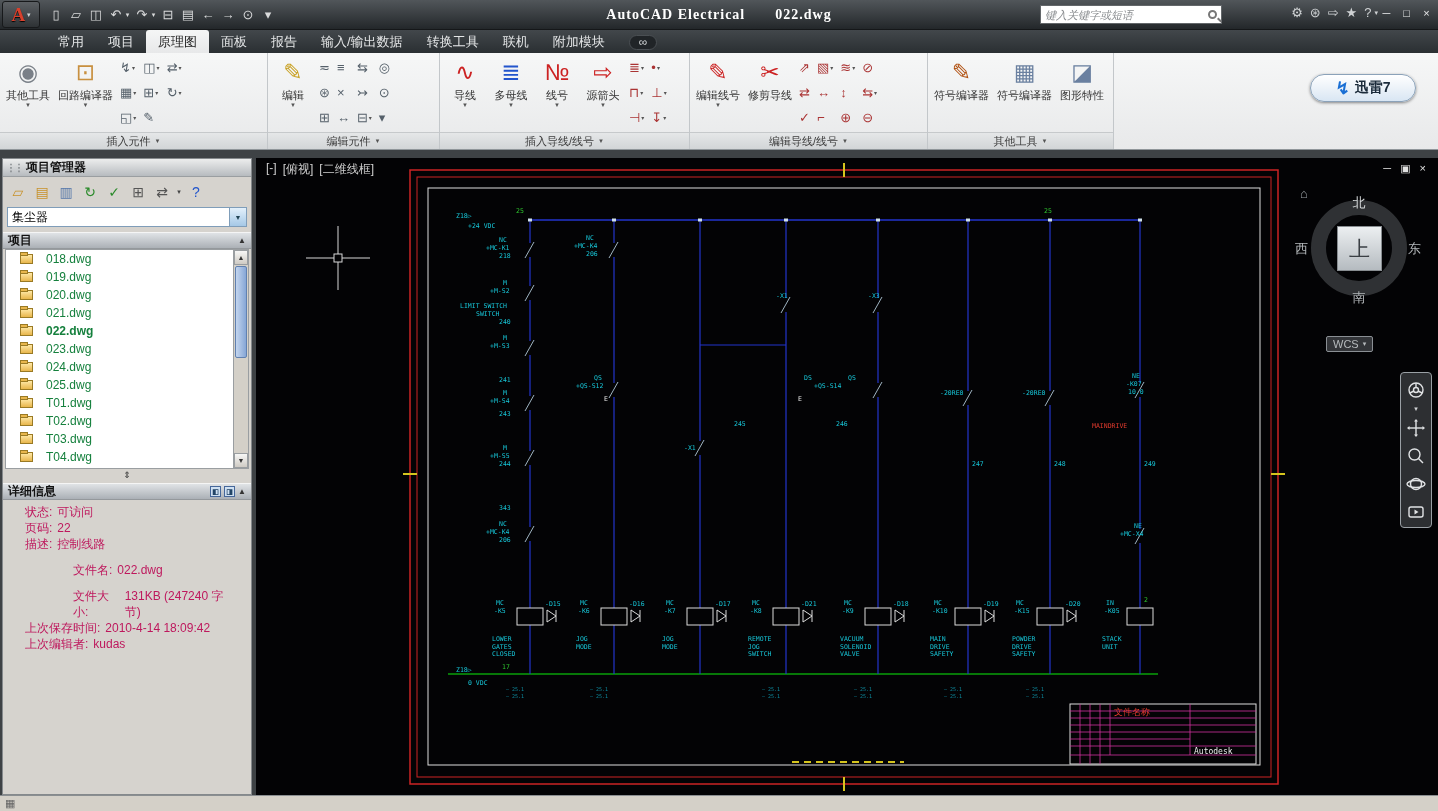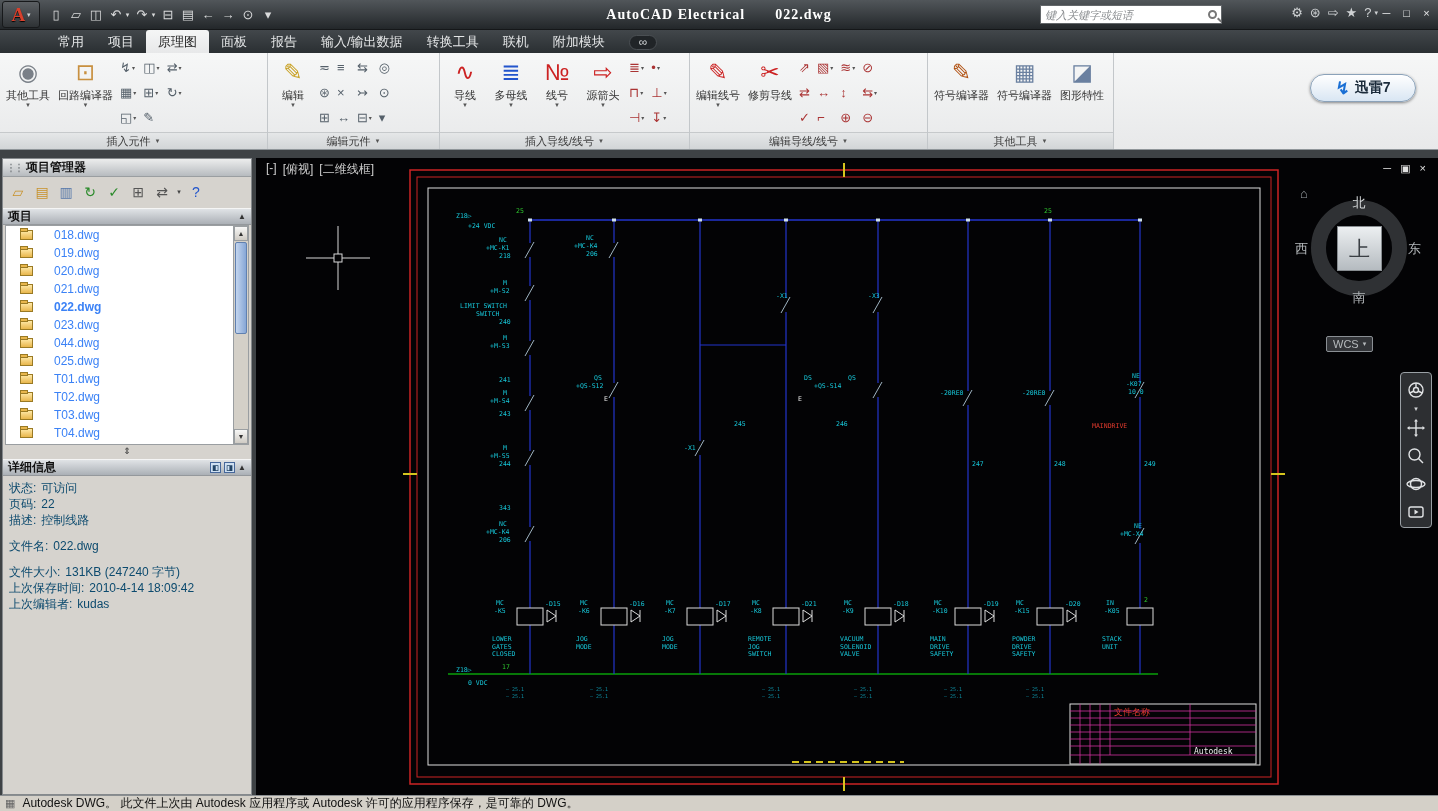--- a/index.html
+++ b/index.html
@@ -60,32 +60,32 @@
 .pt-icon{width:22px;height:20px;display:flex;align-items:center;justify-content:center;font-size:14px;}
 .pt-icon.dd{width:8px;font-size:7px;color:#444;}
 .pm-combo{margin:2px 4px;height:20px;background:#fff;border:1px solid #7f9db9;display:flex;align-items:center;flex:0 0 auto;}
 .cval{flex:1;font-size:12px;padding-left:4px;color:#000;}
 .cbtn{width:17px;height:18px;background:linear-gradient(#e3f0fb,#a5c8e6);border-left:1px solid #7f9db9;display:flex;align-items:center;justify-content:center;font-size:7px;color:#245;}
 .sec-hdr{height:17px;background:linear-gradient(#e0e3e6,#abb0b6);border-top:1px solid #f5f5f5;border-bottom:1px solid #94989c;display:flex;align-items:center;font-size:12px;font-weight:bold;color:#111;padding:0 5px;gap:3px;flex:0 0 auto;margin-top:3px;}
 .sp{flex:1;}
 .hdr-btn{width:11px;height:11px;border:1px solid #46679a;background:#cfe0f2;font-size:7px;display:flex;align-items:center;justify-content:center;color:#246;}
 .hdr-arrow{font-size:8px;color:#333;}
 .filelist{position:relative;height:220px;background:#fff;border:1px solid #9a9ea1;margin:0 2px;overflow:hidden;flex:0 0 auto;}
-.filerow{display:flex;align-items:center;height:18px;padding-left:14px;gap:21px;font-size:12px;color:#3b82f6;}
+.filerow{display:flex;align-items:center;height:18px;padding-left:14px;gap:13px;font-size:12px;color:#15803d;}
 .filerow.sel{font-weight:bold;}
 .ficon{width:13px;height:10px;position:relative;background:linear-gradient(#ffe9a8,#e8b64c);border:1px solid #9a7a24;flex:0 0 auto;}
 .ficon:before{content:"";position:absolute;left:-1px;top:-3px;width:6px;height:2px;background:#e8b64c;border:1px solid #9a7a24;}
 .scroll{position:absolute;right:0;top:0;width:15px;height:100%;background:#d4d0c8;border-left:1px solid #9a9ea1;}
 .arr{height:15px;display:flex;align-items:center;justify-content:center;font-size:7px;color:#333;background:linear-gradient(#f7f7f6,#cfcbc4);border:1px solid #9a9ea1;}
 .arr.down{position:absolute;bottom:0;left:0;right:0;}
 .thumb{position:absolute;left:1px;right:1px;top:16px;height:92px;background:linear-gradient(90deg,#c3d5ee,#86a6d6);border:1px solid #6080b0;border-radius:2px;}
 .splitter{height:11px;display:flex;align-items:center;justify-content:center;font-size:9px;color:#333;flex:0 0 auto;}
-.details{padding:4px 6px;font-size:12px;color:#0c4a6e;flex:1;overflow:hidden;}
+.details{padding:4px 22px;font-size:12px;color:#be185d;flex:1;overflow:hidden;}
 .drow{line-height:16px;display:flex;gap:5px;align-items:flex-start;}
-.drow.spaced{margin-top:10px;}
+.drow.spaced{margin-top:10px;margin-left:48px;}
 .dval{word-break:break-all;}
 
 
 .canvas{position:absolute;left:256px;top:158px;right:0;bottom:16px;background:#030305;}
 svg.schem{position:absolute;left:0;top:0;width:100%;height:100%;}
 .vplabel{position:absolute;left:10px;top:3px;color:#d0d0d0;font-size:12px;display:flex;gap:6px;}
 .dwinctl{position:absolute;right:12px;top:4px;display:flex;gap:9px;color:#e2e2e2;font-size:11px;}
 
 
 .viewcube{position:absolute;top:32px;right:22px;width:114px;height:166px;}
@@ -423,20 +423,24 @@
       <span class="pt-icon" style="color: rgb(200, 146, 42);">▱</span>
       <span class="pt-icon" style="color: rgb(200, 146, 42);">▤</span>
       <span class="pt-icon" style="color: rgb(85, 119, 170);">▥</span>
       <span class="pt-icon" style="color: rgb(42, 138, 42);">↻</span>
       <span class="pt-icon" style="color: rgb(42, 138, 42);">✓</span>
       <span class="pt-icon" style="color: rgb(85, 85, 85);">⊞</span>
       <span class="pt-icon" style="color: rgb(85, 85, 85);">⇄</span>
       <span class="pt-icon dd">▾</span>
       <span class="pt-icon" style="color: rgb(34, 85, 204);">?</span>
     </div>
+  <div class="pm-combo">
+    <span class="cval">集尘器</span>
+    <span class="cbtn">▼</span>
+  </div>
   <div class="sec-hdr">
     <span>项目</span>
     <span class="sp"></span>
     <span class="hdr-arrow">▲</span>
   </div>
   <div class="filelist">
     <div>
         <div class="filerow">
           <span class="ficon"></span>
           <span>018.dwg</span>
@@ -456,21 +460,21 @@
         <div class="filerow sel">
           <span class="ficon"></span>
           <span>022.dwg</span>
         </div>
         <div class="filerow">
           <span class="ficon"></span>
           <span>023.dwg</span>
         </div>
         <div class="filerow">
           <span class="ficon"></span>
-          <span>044.dwg</span>
+          <span>024.dwg</span>
         </div>
         <div class="filerow">
           <span class="ficon"></span>
           <span>025.dwg</span>
         </div>
         <div class="filerow">
           <span class="ficon"></span>
           <span>T01.dwg</span>
         </div>
         <div class="filerow">
@@ -825,14 +829,13 @@
       <svg width="20" height="20" viewBox="0 0 20 20">
           <rect x="3" y="5" width="14" height="10" rx="2"></rect>
           <path d="M8.5 7.5 l4 2.5 l-4 2.5 z" fill="#e0e2e4" stroke="none"></path>
         </svg>
     </div>
   </div>
 </div>
 
 <div class="statusbar">
   <span class="sb-icon">▦</span>
-  <span>Autodesk DWG。  此文件上次由 Autodesk 应用程序或 Autodesk 许可的应用程序保存，是可靠的 DWG。</span>
 </div>
 
 </body></html>

